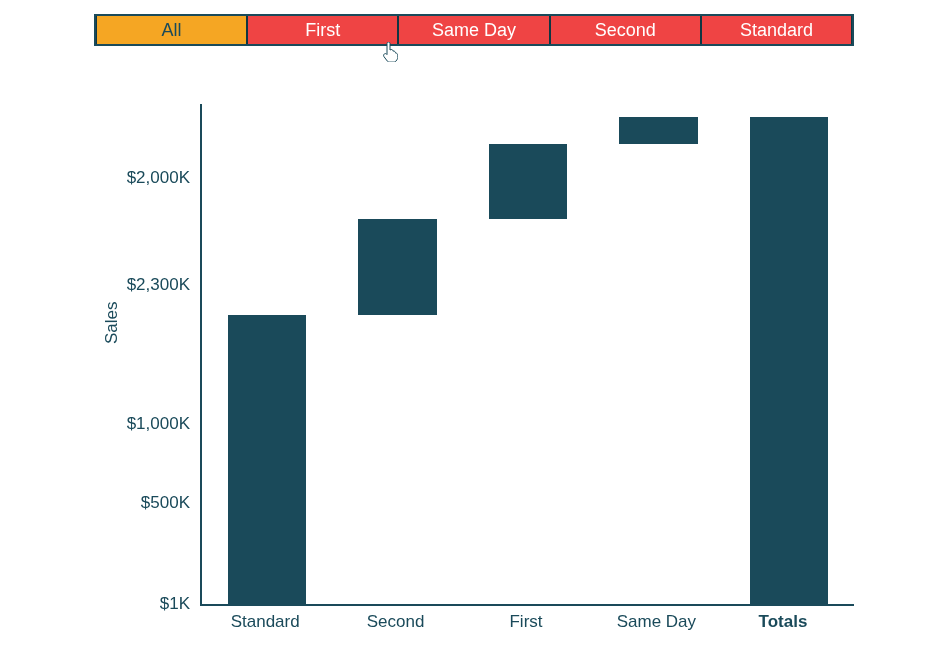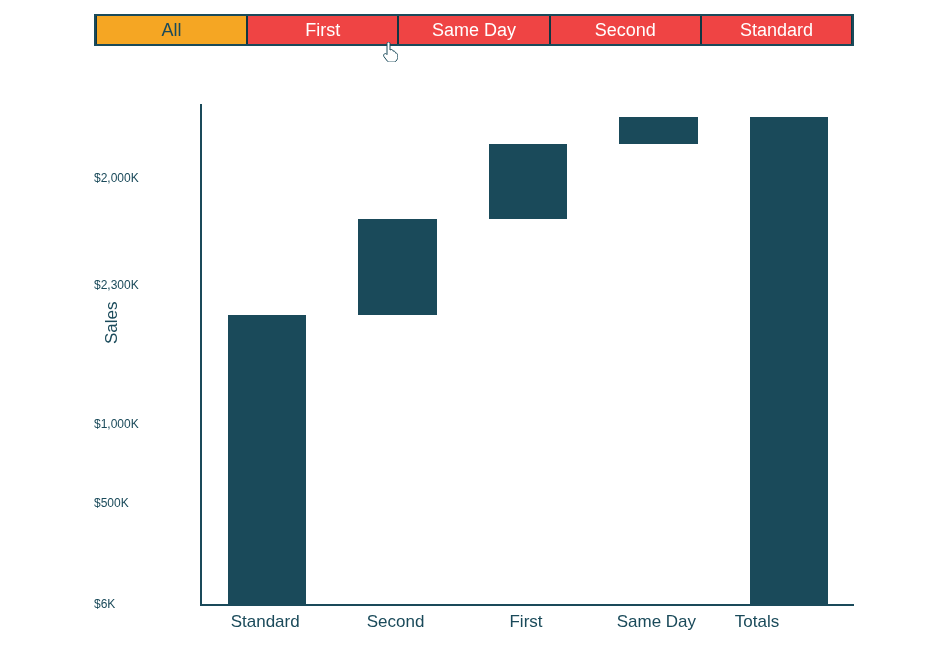--- a/index.html
+++ b/index.html
@@ -85,21 +85,22 @@
     top: 508px;
     font-size: 17px;
     color: #1a4a5a;
     text-align: center;
     white-space: nowrap;
   }
   .ytick {
     position: absolute;
     left: 0;
     width: 96px;
-    font-size: 12px;
+    text-align: right;
+    font-size: 17px;
     color: #1a4a5a;
     transform: translateY(-50%);
   }
   .yaxis-title {
     position: absolute;
     left: 8px;
     top: 240px;
     transform: rotate(-90deg);
     transform-origin: left top;
     font-size: 17px;
@@ -133,36 +134,36 @@
   <div class="cursor-icon">
     <svg viewBox="0 0 16 20" width="16" height="20">
       <path d="M5 1.5c0-.8.7-1.5 1.5-1.5S8 0.7 8 1.5V8l1-.4c.9-.4 1.9.3 1.9 1.2V9l1 .1c.9.1 1.6.9 1.6 1.8v.1l.8.2c.9.2 1.5 1 1.5 1.9v2.3c0 .7-.2 1.3-.6 1.9l-1.3 1.9c-.4.6-1 .9-1.7.9H7.1c-.6 0-1.2-.3-1.6-.8L2 14.7c-.7-.9-.5-2.1.4-2.8.7-.5 1.6-.4 2.2.2l.4.4V1.5z" fill="#ffffff" stroke="#1a4a5a" stroke-width="1"></path>
     </svg>
   </div>
 
   <div class="chart">
 
     <div class="yaxis-title">Sales</div>
 
-    <div class="ytick" id="yt0" style="top: 500px;">$6K</div>
+    <div class="ytick" id="yt0" style="top: 500px;">$1K</div>
     <div class="ytick" id="yt1" style="top: 399px;">$500K</div>
     <div class="ytick" id="yt2" style="top: 287.234px; margin-top: 33px;">$1,000K</div>
     <div class="ytick" id="yt3" style="top: 180.851px;">$2,300K</div>
     <div class="ytick" id="yt4" style="top: 74.4681px;">$2,000K</div>
 
     <div class="plot" id="plot">
 
     <div class="seg" style="left: 26.08px; width: 78.24px; top: 210.638px; height: 289.362px;"></div>
         <div class="seg" style="left: 156.48px; width: 78.24px; top: 114.894px; height: 95.7447px;"></div>
         <div class="seg" style="left: 286.88px; width: 78.24px; top: 40.4255px; height: 74.4681px;"></div>
         <div class="seg" style="left: 417.28px; width: 78.24px; top: 12.766px; height: 27.6596px;"></div>
         <div class="seg" style="left: 547.68px; width: 78.24px; top: 12.766px; height: 487.234px;"></div>
       </div>
 
     <div class="xlabel" id="xl0" style="left: 121.2px; width: 100px;">Standard</div>
     <div class="xlabel" id="xl1" style="left: 251.6px; width: 100px;">Second</div>
     <div class="xlabel" id="xl2" style="left: 382px; width: 100px;">First</div>
     <div class="xlabel" id="xl3" style="left: 512.4px; width: 100px;">Same Day</div>
-    <div class="xlabel" id="xl4" style="left: 613px; width: 100px;">Totals</div>
+    <div class="xlabel" id="xl4" style="left: 639px; width: 100px; font-weight: bold;">Totals</div>
 
   </div>
 
 </div>
 
 </body></html>

